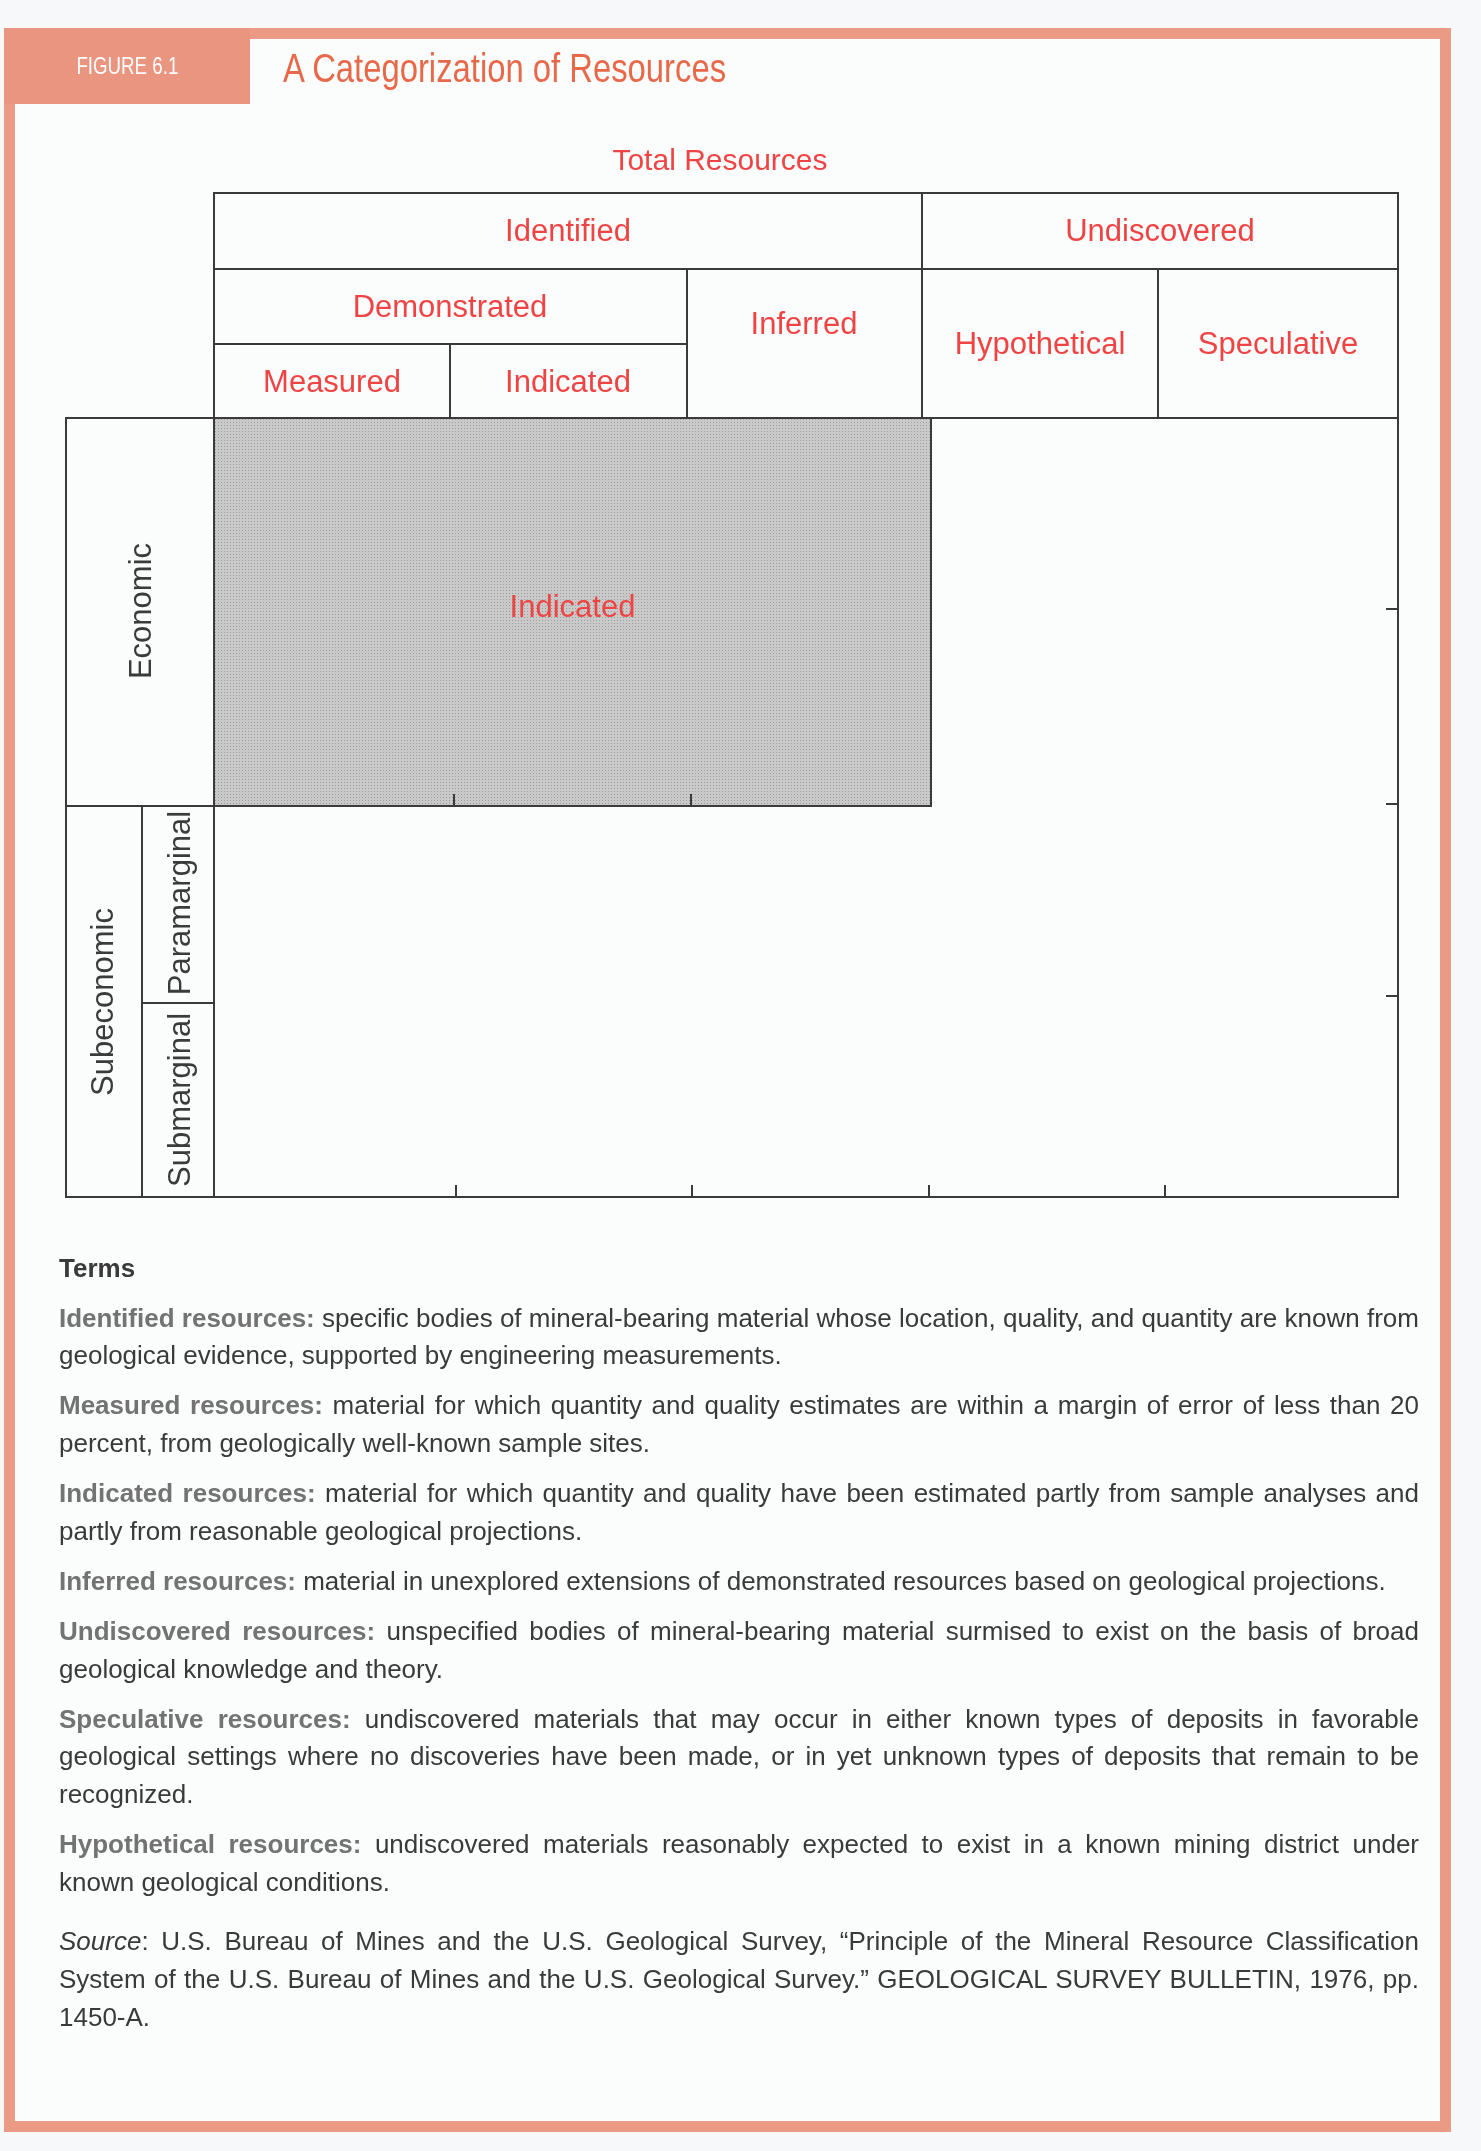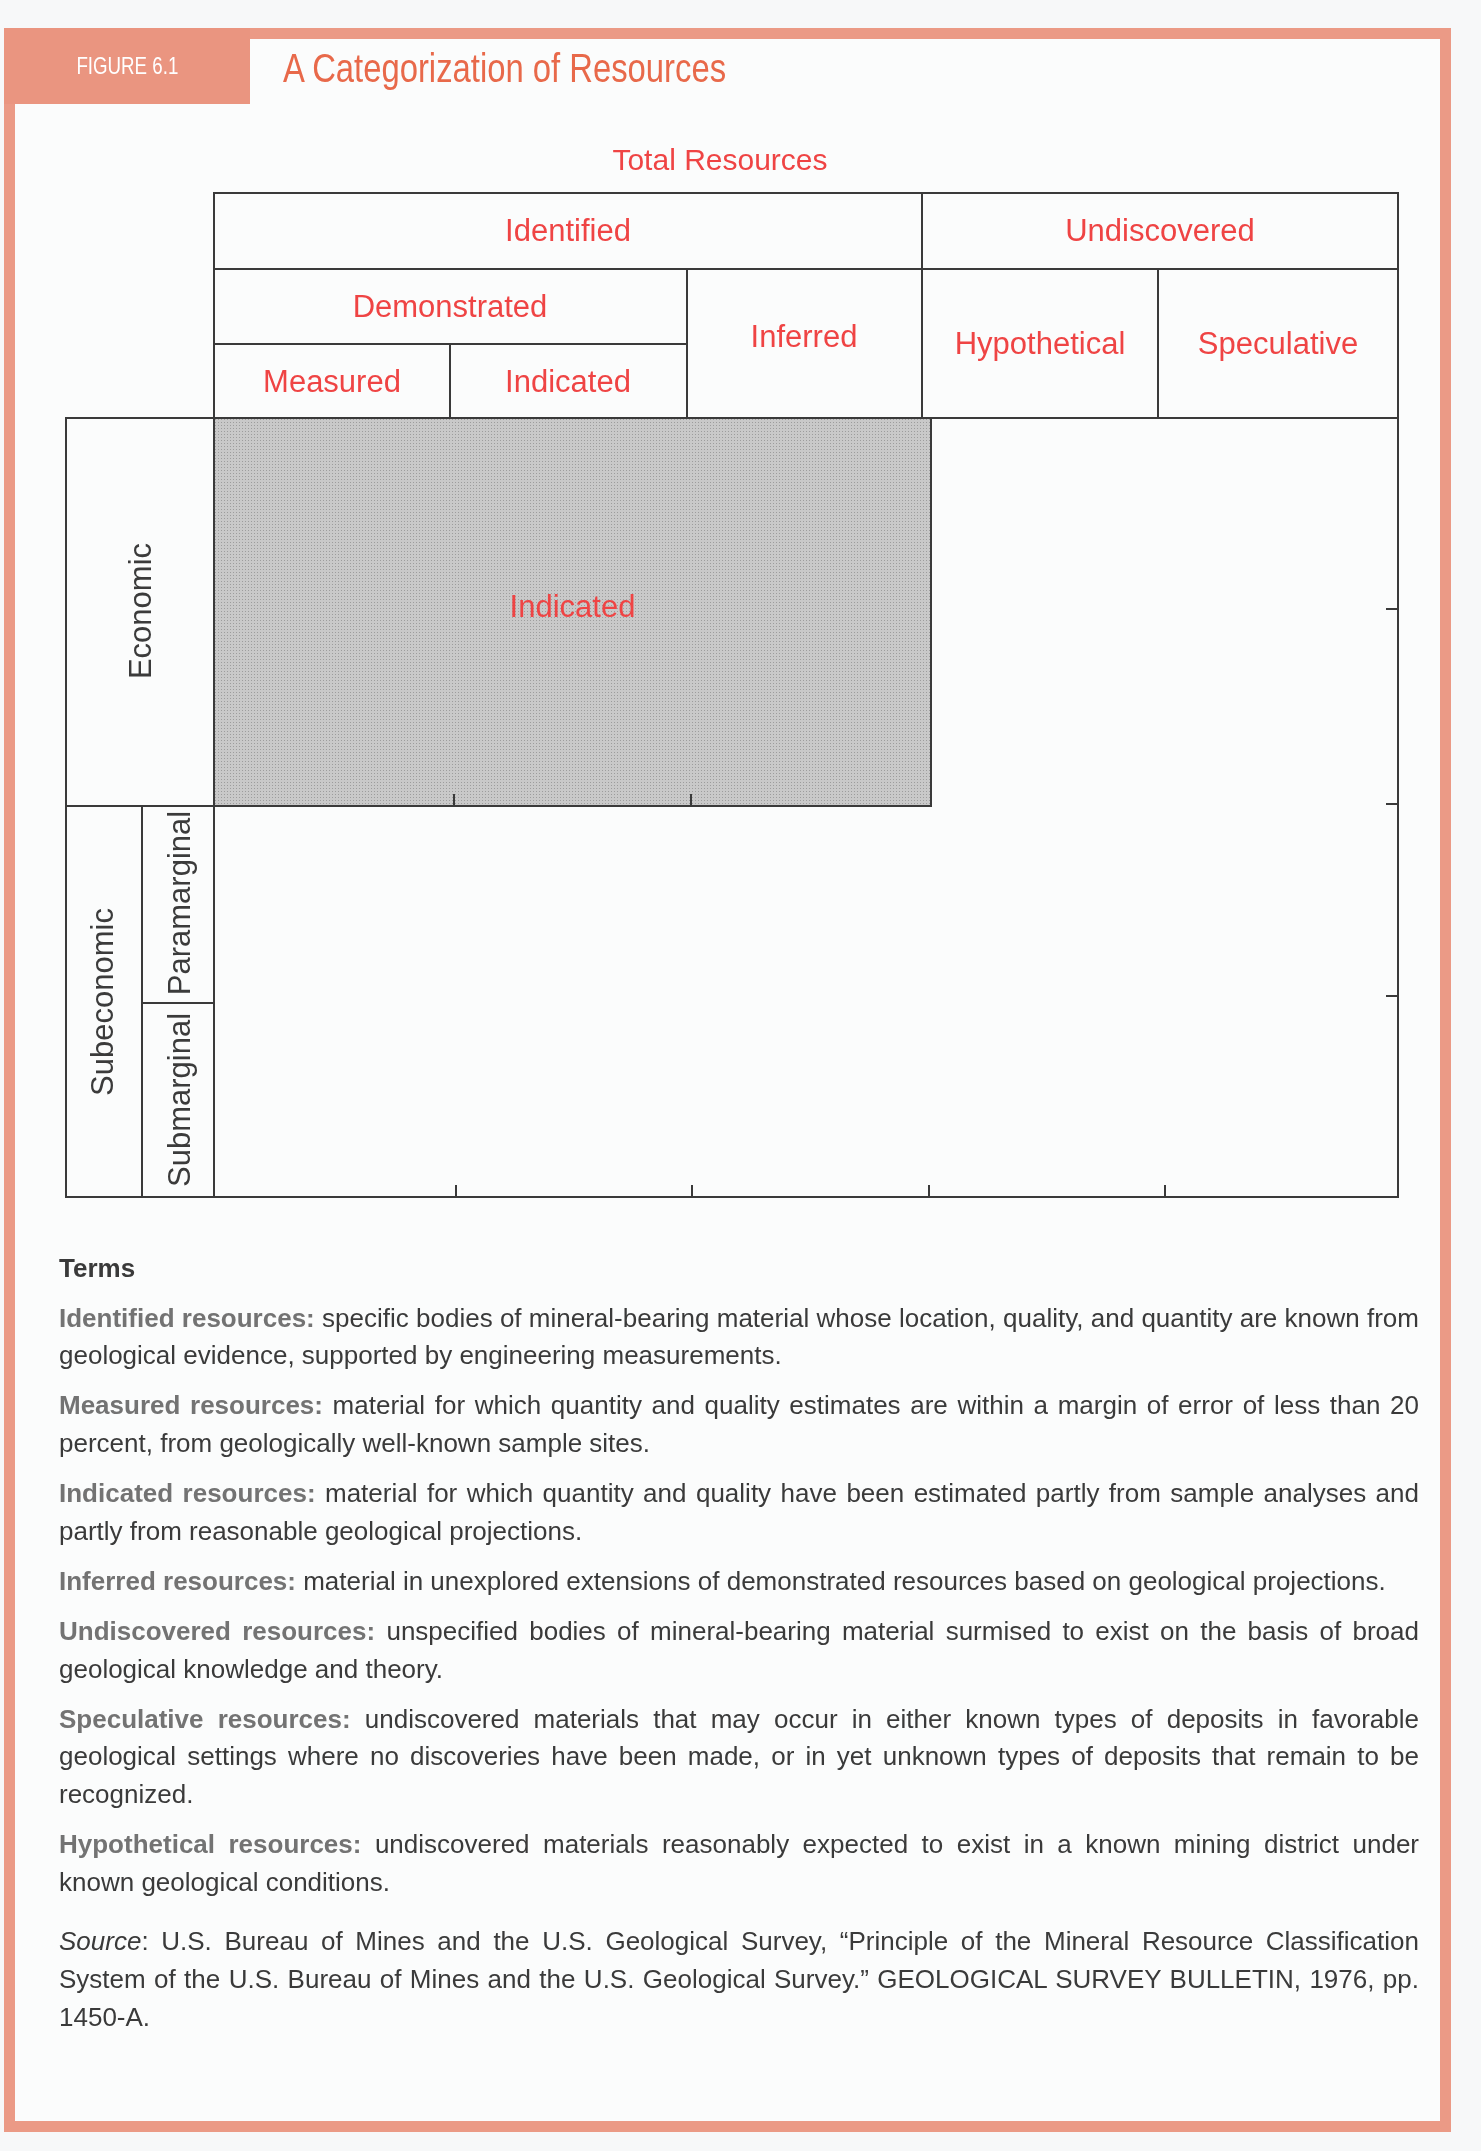--- a/index.html
+++ b/index.html
@@ -60,21 +60,21 @@
 <div class="title">A Categorization of Resources</div>
 
 <div>
   <div class="cell" style="left:500px; top:138px; width:440px; height:44px; font-size:30px;">Total Resources</div>
 
   <div class="reserves-fill"></div>
 
   <div class="cell" style="left:214px; top:193px; width:708px; height:76px;">Identified</div>
   <div class="cell" style="left:922px; top:193px; width:476px; height:76px;">Undiscovered</div>
   <div class="cell" style="left:214px; top:269px; width:472px; height:75px;">Demonstrated</div>
-  <div class="cell" style="left:686px; top:276px; width:236px; height:122px;">Inferred</div>
+  <div class="cell" style="left:686px; top:263px; width:236px; height:122px;">Inferred</div>
   <div class="cell" style="left:922px; top:269px; width:236px; height:150px;">Hypothetical</div>
   <div class="cell" style="left:1158px; top:269px; width:240px; height:150px;">Speculative</div>
   <div class="cell" style="left:214px; top:344px; width:236px; height:75px;">Measured</div>
   <div class="cell" style="left:450px; top:344px; width:236px; height:75px;">Indicated</div>
 
   <div class="cell" style="left:214px; top:585px; width:717px; height:44px;">Indicated</div>
 
   <div class="vert" style="left:141px; top:611px;">Economic</div>
   <div class="vert" style="left:103px; top:1002px;">Subeconomic</div>
   <div class="vert" style="left:180px; top:903px;">Paramarginal</div>

